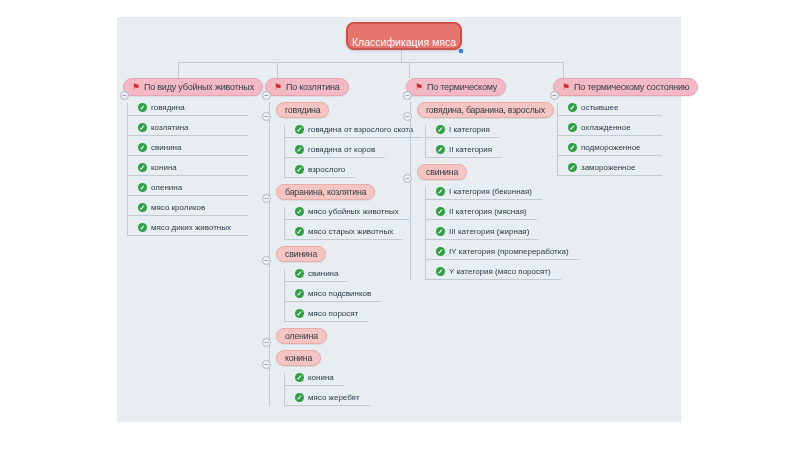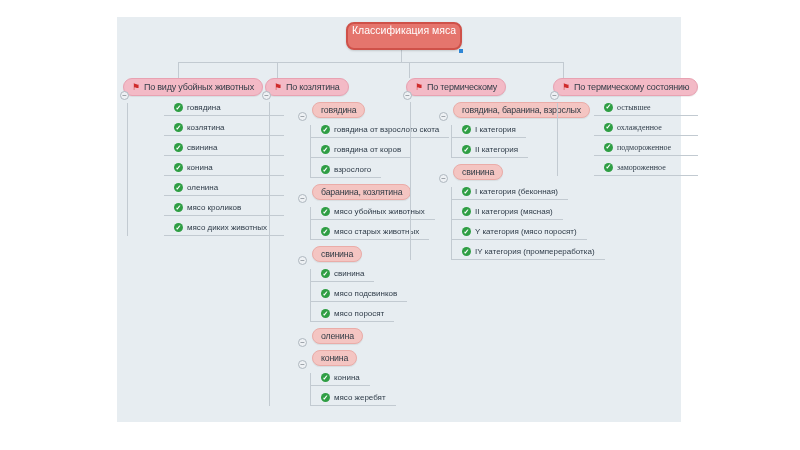--- a/index.html
+++ b/index.html
@@ -8,21 +8,21 @@
     font-family:"Liberation Sans", sans-serif;
   }
   .canvas{
     position:absolute;left:117px;top:17px;width:564px;height:405px;
     background:#e7edf1;
   }
   
   .title-box{
     position:absolute;left:229px;top:5px;width:112px;height:24px;
     background:#e5756d;border:2px solid #cf5149;border-radius:8px;
-    color:#ffffff;font-size:10.5px;display:flex;align-items:flex-start;justify-content:center;
+    color:#ffffff;font-size:10.5px;display:flex;align-items:flex-end;justify-content:center;
     white-space:nowrap;box-shadow:0 1px 2px rgba(0,0,0,.15);
   }
   .handle-dot{
     position:absolute;left:342px;top:32px;width:4px;height:4px;background:#2e86d6;
   }
   
   .cline{position:absolute;background:#c2cad1;}
   .cl-v1{left:284px;top:33px;width:1px;height:12px;}
   .cl-h {left:61px;top:45px;width:386px;height:1px;}
   .cl-d {top:45px;width:1px;height:16px;}
@@ -41,39 +41,39 @@
     background:#f3bac6;border:1px solid #e8a2b2;border-radius:9px;
     padding:3px 8px;font-size:9px;letter-spacing:-0.2px;color:#323c46;white-space:nowrap;
     box-shadow:0 1px 1px rgba(0,0,0,.07);
   }
   .flag{color:#cf2b2b;font-size:9px;line-height:9px;}
   .collapse{
     position:absolute;left:-4px;bottom:-5px;width:9px;height:9px;box-sizing:border-box;
     background:#eef1f4;border:1px solid #aeb7bf;border-radius:50%;
     font-size:8px;line-height:7px;text-align:center;color:#6a737b;
   }
-  .kids{margin-left:4px;border-left:1px solid #c2cad1;padding-left:36px;}
+  .kids{margin-left:4px;border-left:1px solid #c2cad1;}
   .leaf{
     display:flex;align-items:center;gap:4px;width:fit-content;white-space:nowrap;
     margin-top:7px;padding:0 10px 3px 10px;border-bottom:1px solid #c2cad1;
     font-size:8px;color:#2e3b48;
   }
   .check{
     width:9px;height:9px;flex:none;background:#2f9e44;border-radius:50%;
     color:#fff;font-size:7px;line-height:9px;text-align:center;font-weight:bold;
   }
   .group{margin-top:1px;}
   .sub-pill{
     background:#f4c5c2;border-color:#eaaca8;margin-left:6px;margin-top:6px;
     padding:2px 8px;font-size:8.8px;
   }
   .sub-pill .collapse{left:-15px;bottom:-4px;}
-  .gkids{margin-left:4px;border-left:1px solid #c2cad1;}
+  .gkids{margin-left:14px;border-left:1px solid #c2cad1;}
   .b0 .leaf{min-width:100px;}
-  .b3 .leaf{min-width:84px;font-family:Liberation Serif, serif;}
+  .b3 .leaf{min-width:84px;}
 </style>
 </head>
 <body>
 
 <div class="canvas">
 
   <div class="cline cl-v1"></div>
   <div class="cline cl-h"></div>
   <div class="cline cl-d cl-d1"></div>
   <div class="cline cl-d cl-d2"></div>
@@ -243,26 +243,30 @@
             <div class="leaf">
               <span class="check">✓</span>
               <span class="leaf-label">I категория (беконная)</span>
             </div>
             <div class="leaf">
               <span class="check">✓</span>
               <span class="leaf-label">II категория (мясная)</span>
             </div>
             <div class="leaf">
               <span class="check">✓</span>
+              <span class="leaf-label">III категория (жирная)</span>
+            </div>
+            <div class="leaf">
+              <span class="check">✓</span>
+              <span class="leaf-label">IY категория (промпереработка)</span>
+            </div>
+            <div class="leaf">
+              <span class="check">✓</span>
               <span class="leaf-label">Y категория (мясо поросят)</span>
             </div>
-            <div class="leaf">
-              <span class="check">✓</span>
-              <span class="leaf-label">IY категория (промпереработка)</span>
-            </div>
           </div>
         </div>
       </div>
   </div>
 
   <div class="branch b3">
     <div class="pill header-pill">
       <span class="flag">⚑</span>
       <span>По термическому состоянию</span>
       <span class="collapse">−</span>

